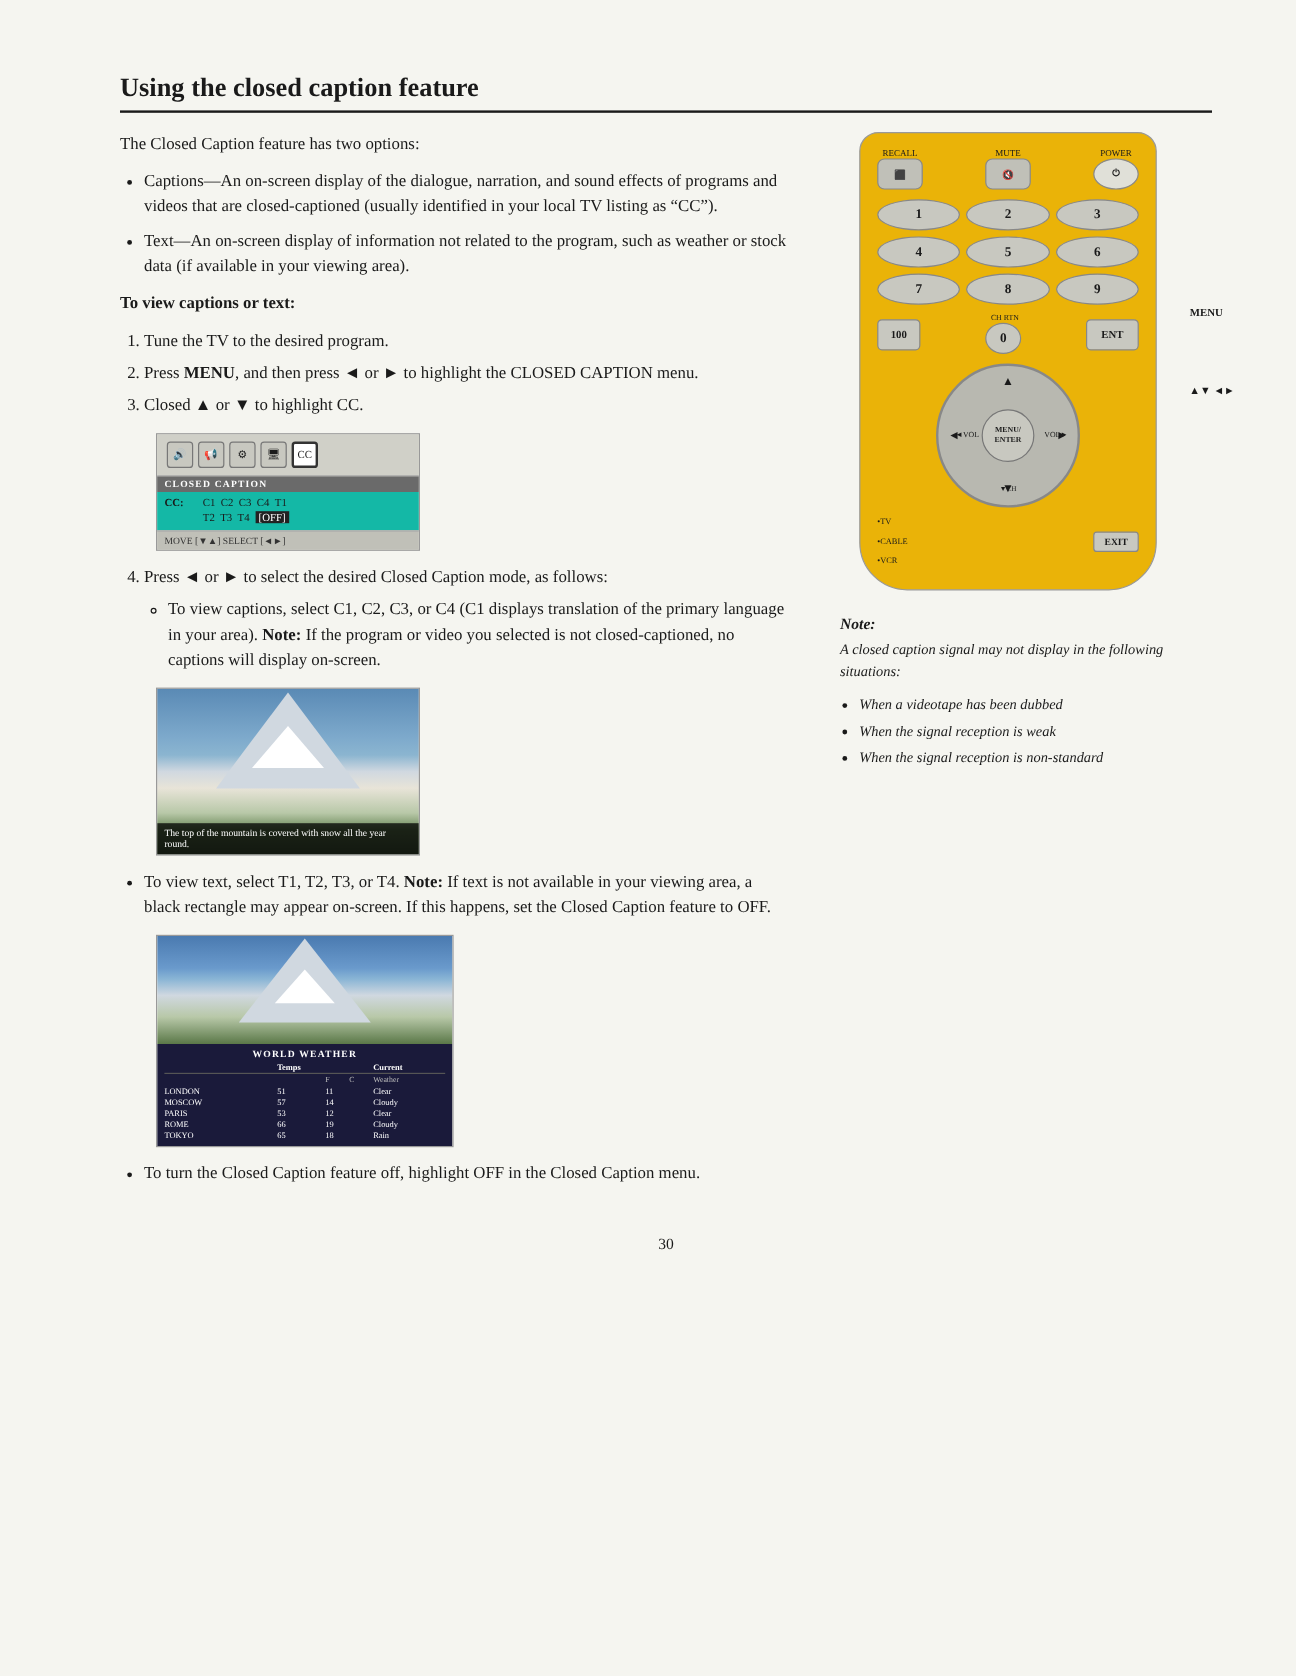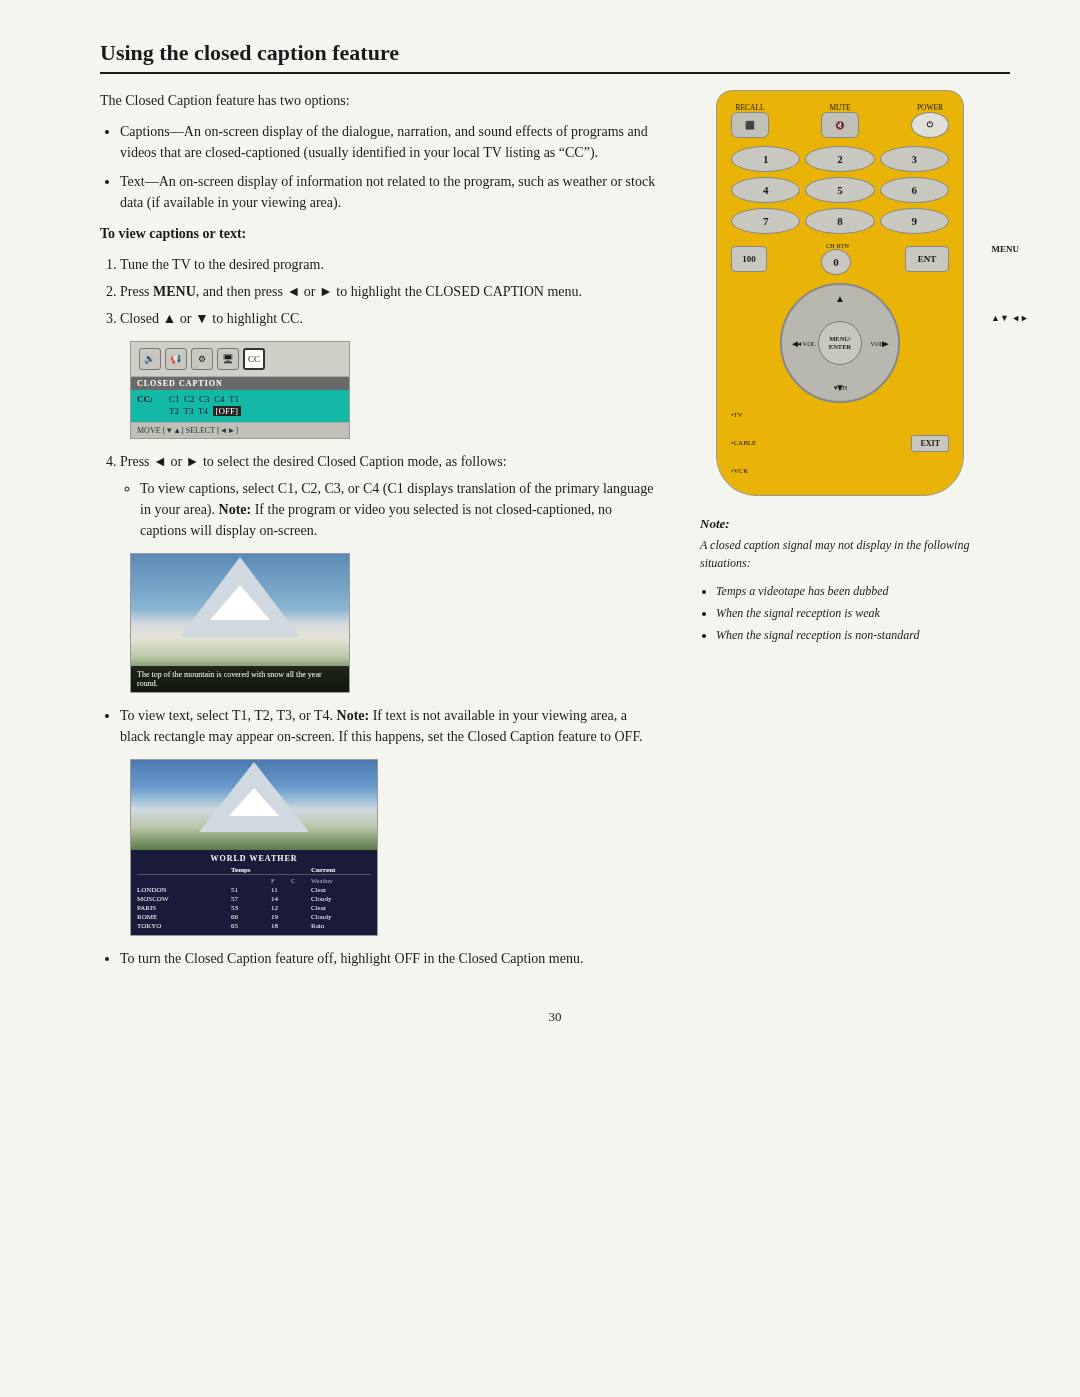--- a/index.html
+++ b/index.html
@@ -9,21 +9,21 @@
       background: #f5f5f0;
       color: #1a1a1a;
       width: 1080px;
       min-height: 1397px;
       position: relative;
     }
     .page {
       width: 1080px;
       min-height: 1397px;
       background: #f5f5f0;
-      padding: 40px 70px 60px 100px;
+      padding: 60px 70px 60px 100px;
       position: relative;
     }
     .sidebar-tab {
       position: absolute;
       left: 0;
       top: 50%;
       transform: translateY(-50%);
       width: 36px;
       background: #2a5298;
       color: white;
@@ -198,21 +198,21 @@
     .nav-right { right: 8px; top: 50%; transform: translateY(-50%); }
     .remote-bottom {
       display: flex;
       justify-content: space-between;
       align-items: center;
       margin-top: 4px;
     }
     .source-btns {
       display: flex;
       flex-direction: column;
-      gap: 20px;
+      gap: 8px;
       font-size: 7px;
     }
     .exit-btn {
       background: #c8c8c0;
       border: 1px solid #888;
       border-radius: 3px;
       padding: 3px 8px;
       font-size: 8px;
       font-weight: bold;
     }
@@ -670,21 +670,21 @@
             <span>▲▼ ◄►</span>
           </div>
         </div>
       </div>
 
       <div class="note-section">
         <div class="note-title">Note:</div>
         <p class="note-text">A closed caption signal may not display in the following situations:</p>
         <ul class="note-list">
           <li>
-            <span>Temps a videotape has been dubbed</span>
+            <span>When a videotape has been dubbed</span>
           </li>
           <li>
             <span>When the signal reception is weak</span>
           </li>
           <li>
             <span>When the signal reception is non-standard</span>
           </li>
         </ul>
       </div>
 

